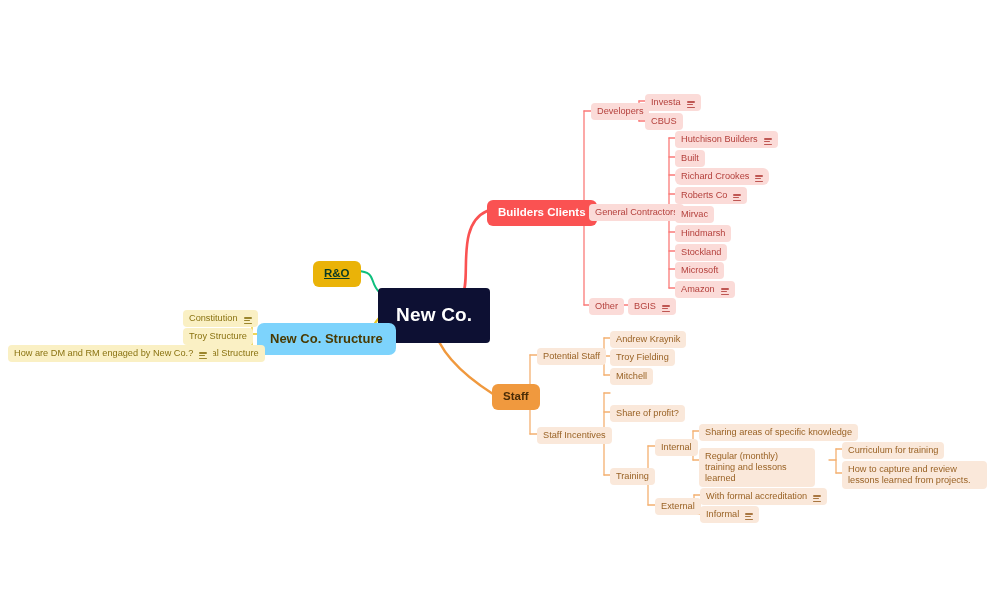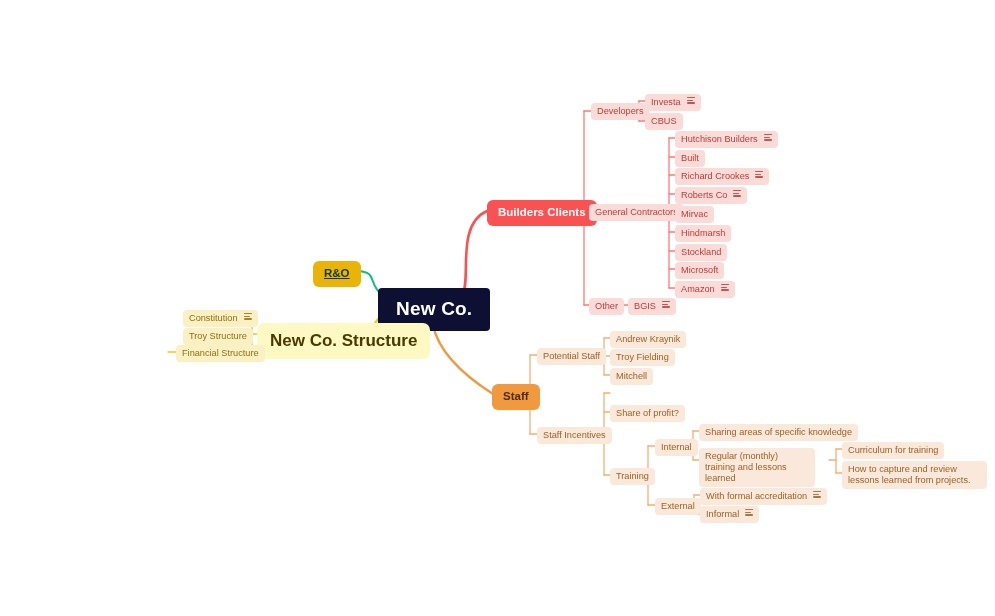--- a/index.html
+++ b/index.html
@@ -17,52 +17,52 @@
   }
   svg.links {
     position: absolute;
     left: 0; top: 0;
     width: 995px; height: 616px;
     pointer-events: none;
   }
   .node {
     position: absolute;
     display: flex;
-    align-items: flex-start;
+    align-items: flex-end;
     white-space: nowrap;
     border-radius: 4px;
     line-height: 1.2;
   }
   .node.wrap { white-space: normal; }
 
   
   .root {
     background: #0d1033;
     color: #ffffff;
     font-size: 19px;
     font-weight: bold;
     border-radius: 4px;
-    padding: 10px 18px;
+    padding: 16px 18px;
     letter-spacing: .2px;
   }
 
   
   .main-pill {
     font-size: 11.5px;
     font-weight: bold;
     border-radius: 6px;
     padding: 6px 11px;
     color: #ffffff;
   }
   .pill-clients { background: #fa5252; }
   .pill-ro      { background: #eab308; color:#063a27;text-decoration:underline; }
   .pill-staff   { background: #f0993e; color:#4a2c06; }
   .pill-struct  {
-    background: #fef9c3; color:#4a3a02;
-    font-size: 17px; padding: 8px 13px; border-radius: 7px;
+    background: #7dd3fc; color:#4a3a02;
+    font-size: 13px; padding: 8px 13px; border-radius: 7px;
   }
 
   
   .chip {
     font-size: 9.2px;
     padding: 3px 6px;
     border-radius: 4px;
   }
   .chip.red    { background: #fbdbd8; color: #b4403c; }
   .chip.orange { background: #fae8da; color: #9a6326; }
@@ -210,21 +210,21 @@
     <span class="txt">Hutchison Builders</span>
     <span class="note-icon">
         <i></i>
         <i></i>
         <i></i>
       </span>
   </div>
   <div class="node chip red" style="left:675px; top:150px;">
     <span class="txt">Built</span>
   </div>
-  <div class="node chip red" style="left:675px; top:168px;">
+  <div class="node chip red" style="left:675px; top:168px;border-radius:6px;">
     <span class="txt">Richard Crookes</span>
     <span class="note-icon">
         <i></i>
         <i></i>
         <i></i>
       </span>
   </div>
   <div class="node chip red" style="left:675px; top:187px;">
     <span class="txt">Roberts Co</span>
     <span class="note-icon">
@@ -281,20 +281,28 @@
         <i></i>
         <i></i>
       </span>
   </div>
   <div class="node chip yellow" style="left:183px; top:328px;">
     <span class="txt">Troy Structure</span>
   </div>
   <div class="node chip yellow" style="left:176px; top:345px;">
     <span class="txt">Financial Structure</span>
   </div>
+  <div class="node chip yellow" style="left:8px; top:345px;">
+    <span class="txt">How are DM and RM engaged by New Co.?</span>
+    <span class="note-icon">
+        <i></i>
+        <i></i>
+        <i></i>
+      </span>
+  </div>
 
   <div class="node main-pill pill-staff" style="left:492px; top:384px;">
     <span>Staff</span>
   </div>
 
   <div class="node chip orange" style="left:537px; top:348px;">
     <span class="txt">Potential Staff</span>
   </div>
   <div class="node chip orange" style="left:610px; top:331px;">
     <span class="txt">Andrew Kraynik</span>

